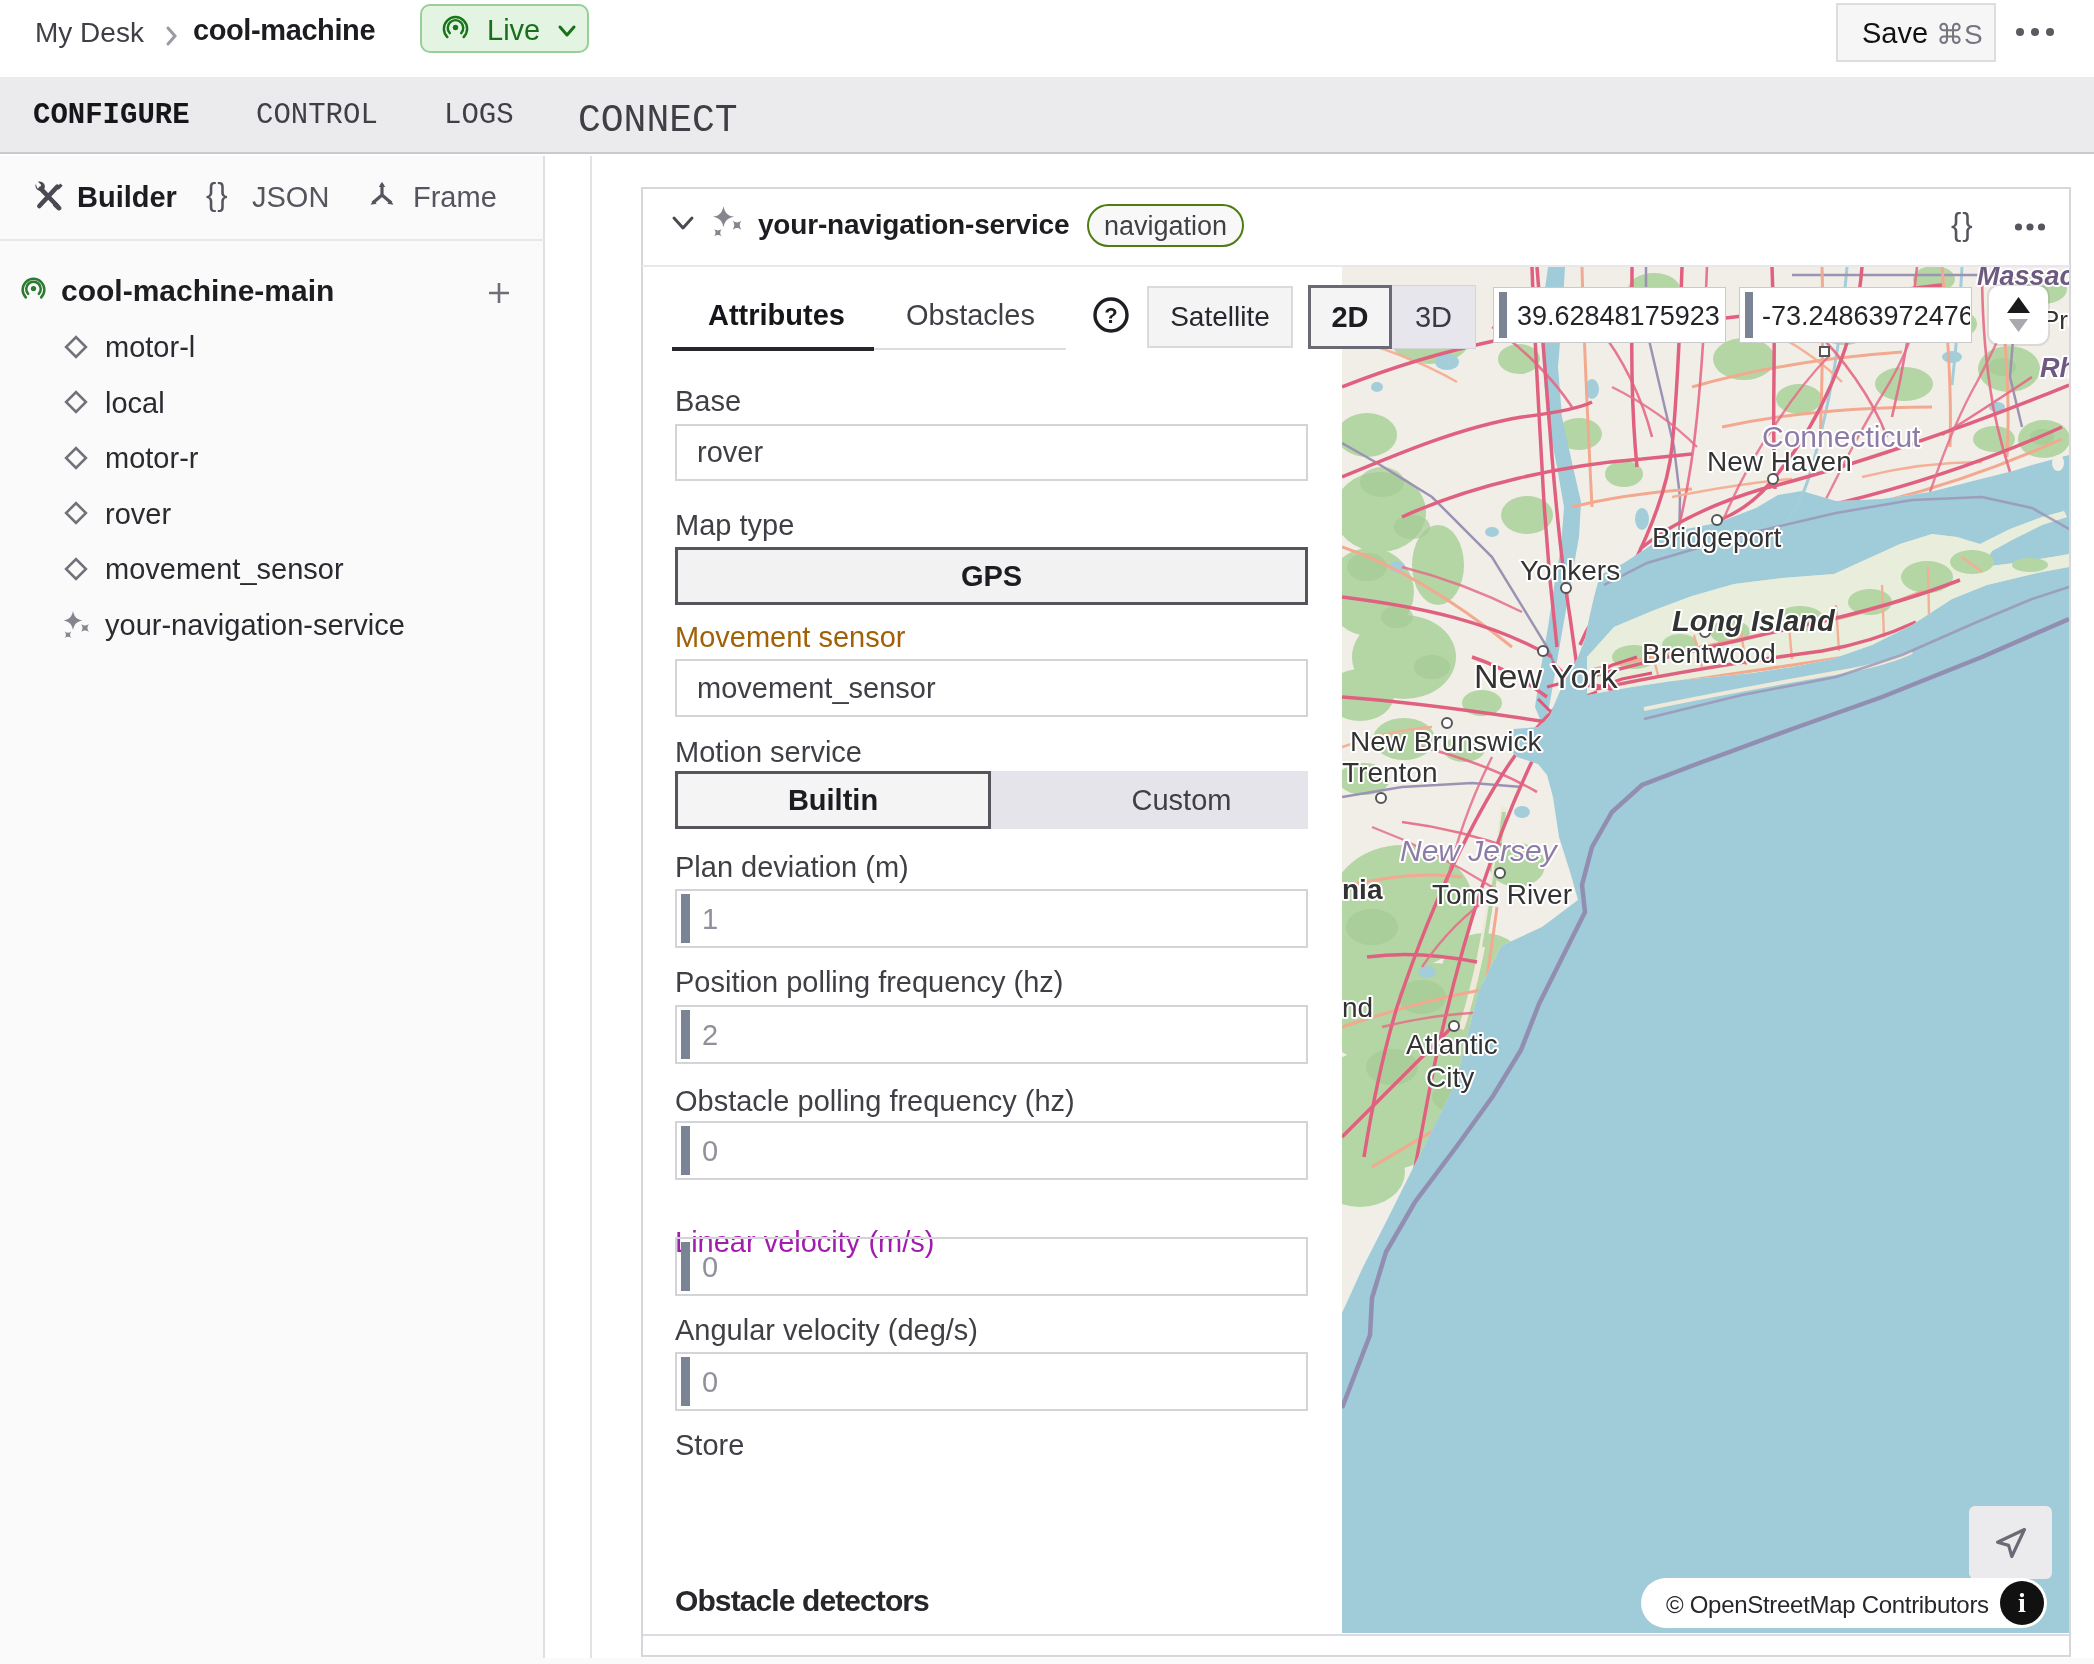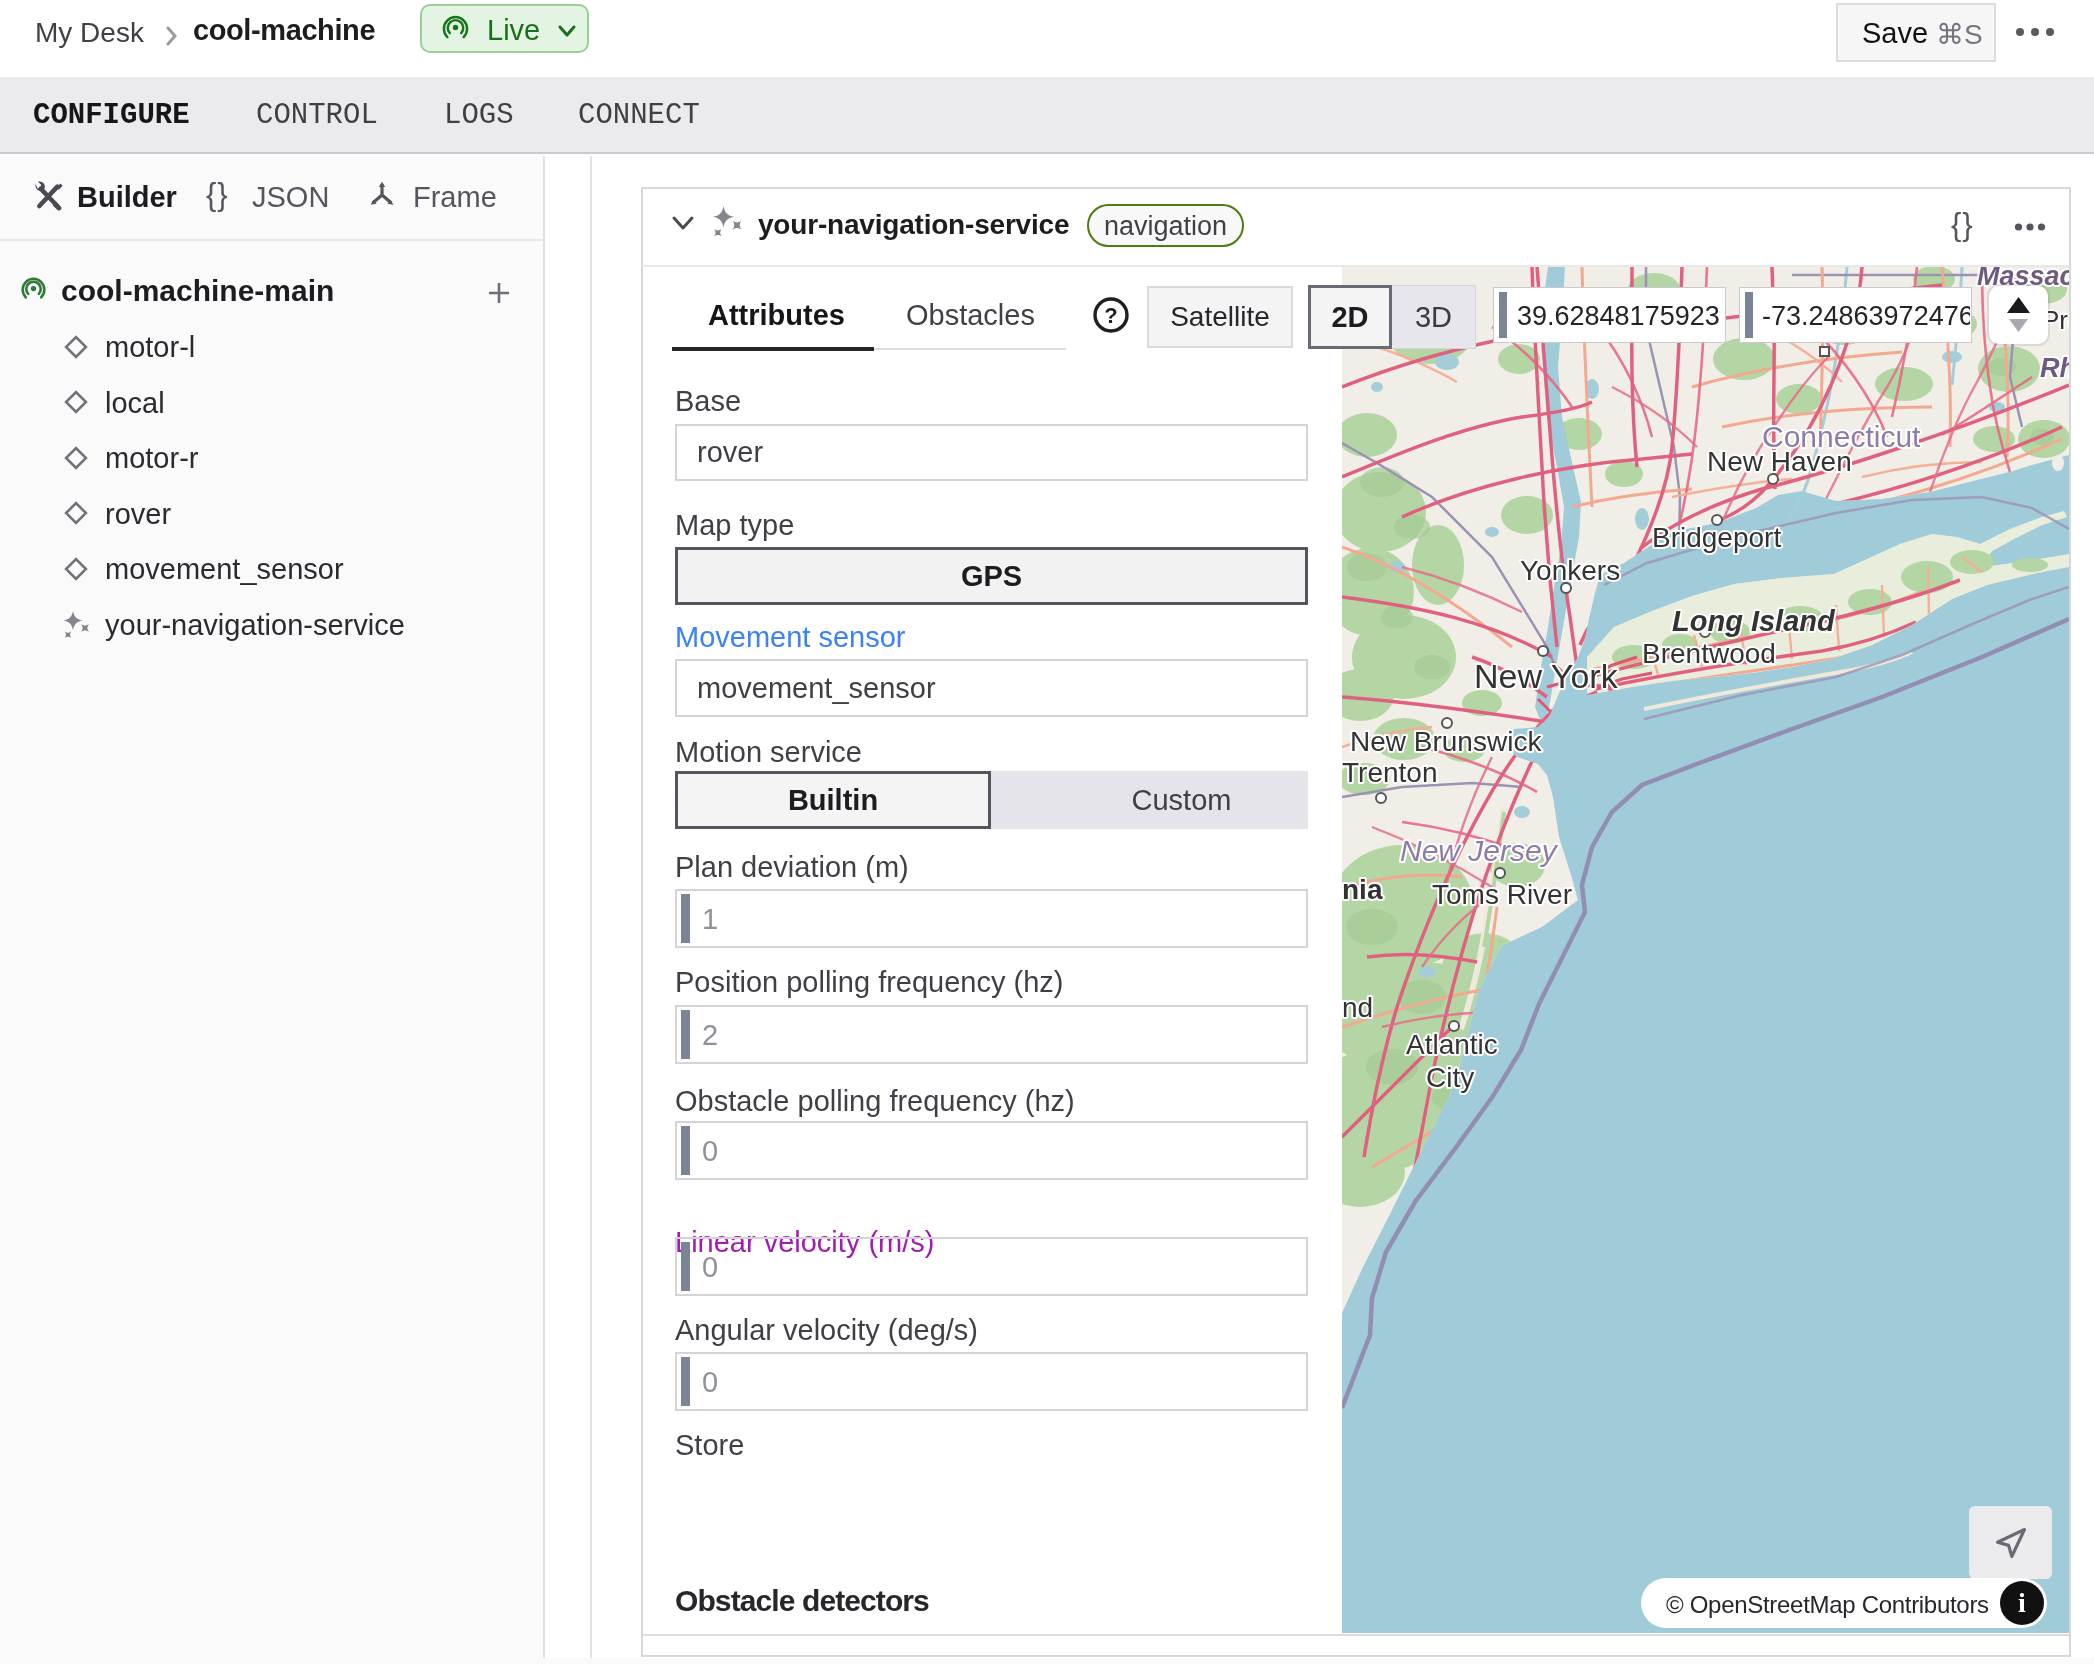--- a/index.html
+++ b/index.html
@@ -35,21 +35,21 @@
   <svg class="abs" style="left:2014px;top:26px;" width="44" height="12" viewBox="0 0 44 12">
       <circle cx="6" cy="6" r="4" fill="#5a5a63"></circle>
       <circle cx="21" cy="6" r="4" fill="#5a5a63"></circle>
       <circle cx="36" cy="6" r="4" fill="#5a5a63"></circle>
     </svg>
 
   <div class="abs" style="left:0;top:77px;width:2094px;height:77px;background:#ebebee;border-bottom:2px solid #c9c9ce;font-family:'Liberation Mono',monospace;">
     <span class="abs" style="left:33px;top:22px;font-size:29px;font-weight:bold;color:#16161a;">CONFIGURE</span>
     <span class="abs" style="left:256px;top:22px;font-size:29px;color:#3f3f46;">CONTROL</span>
     <span class="abs" style="left:444px;top:22px;font-size:29px;color:#3f3f46;">LOGS</span>
-    <span class="abs" style="left:578px;top:22px;font-size:29px;color:#3f3f46;">CONNECT</span>
+    <span class="abs" style="left:578px;top:22px;font-size:38px;color:#3f3f46;">CONNECT</span>
   </div>
 
   <div class="abs" style="left:0;top:156px;width:545px;height:1508px;background:#fafafb;border-right:2px solid #e0e0e4;"></div>
   <div class="abs" style="left:590px;top:156px;width:2px;height:1508px;background:#e3e3e7;"></div>
 
   <div class="abs" style="left:0;top:156px;width:545px;height:85px;border-bottom:2px solid #e7e7ea;"></div>
   <svg class="abs" style="left:32px;top:180px;" width="32" height="32" viewBox="0 0 24 24">
     <path d="M6.5 6.5 L19 19.5" stroke="#4a4a52" stroke-width="3.4" stroke-linecap="round"></path>
     <path d="M19 5 L5.5 19.5" stroke="#4a4a52" stroke-width="3.4" stroke-linecap="round"></path>
     <path d="M2.8 3 C2.2 4.8 2.9 6.7 4.5 7.6 C5.6 8.2 6.8 8.3 7.9 7.9 L9.4 6.4 C9.8 5.3 9.7 4.1 9.1 3 C8.2 1.4 6.3 0.7 4.5 1.3 L6.8 3.6 L6.4 5.9 L4.1 6.3 Z" fill="#4a4a52"></path>
@@ -397,21 +397,21 @@
   <div class="abs" style="left:906px;top:299px;font-size:29px;color:#3f3f46;">Obstacles</div>
   <div class="abs" style="left:672px;top:348px;width:394px;height:2px;background:#dcdce0;"></div>
   <div class="abs" style="left:672px;top:347px;width:202px;height:4px;background:#26262b;"></div>
 
   <div class="abs" style="left:675px;top:385px;font-size:29px;color:#3f3f46;">Base</div>
   <div class="abs" style="left:675px;top:424px;width:633px;height:57px;border:2px solid #d3d3d8;font-size:29px;color:#3f3f46;line-height:53px;padding-left:20px;">rover</div>
 
   <div class="abs" style="left:675px;top:509px;font-size:29px;color:#3f3f46;">Map type</div>
   <div class="abs" style="left:675px;top:547px;width:633px;height:58px;background:#f2f2f3;border:3px solid #55555e;font-size:29px;font-weight:bold;color:#1c1c21;text-align:center;line-height:52px;">GPS</div>
 
-  <div class="abs" style="left:675px;top:621px;font-size:29px;color:#3b82f6;">Movement sensor</div>
+  <div class="abs" style="left:675px;top:621px;font-size:29px;color:#a16207;">Movement sensor</div>
   <div class="abs" style="left:675px;top:659px;width:633px;height:58px;border:2px solid #d3d3d8;font-size:29px;color:#3f3f46;line-height:54px;padding-left:20px;">movement_sensor</div>
 
   <div class="abs" style="left:675px;top:736px;font-size:29px;color:#3f3f46;">Motion service</div>
   <div class="abs" style="left:675px;top:771px;width:633px;height:58px;background:#e5e4ea;"></div>
   <div class="abs" style="left:675px;top:771px;width:316px;height:58px;background:#f4f4f5;border:3px solid #55555e;font-size:29px;font-weight:bold;color:#1c1c21;text-align:center;line-height:52px;">Builtin</div>
   <div class="abs" style="left:991px;top:771px;width:317px;height:58px;font-size:29px;color:#3f3f46;text-align:center;line-height:58px;margin-left:32px;">Custom</div>
 
   <div class="abs" style="left:675px;top:851px;font-size:29px;color:#3f3f46;">Plan deviation (m)</div>
   <div class="abs" style="left:675px;top:889px;width:633px;height:59px;border:2px solid #d3d3d8;"></div>
   <div class="abs" style="left:681px;top:894px;width:9px;height:49px;background:#7b8494;"></div>

